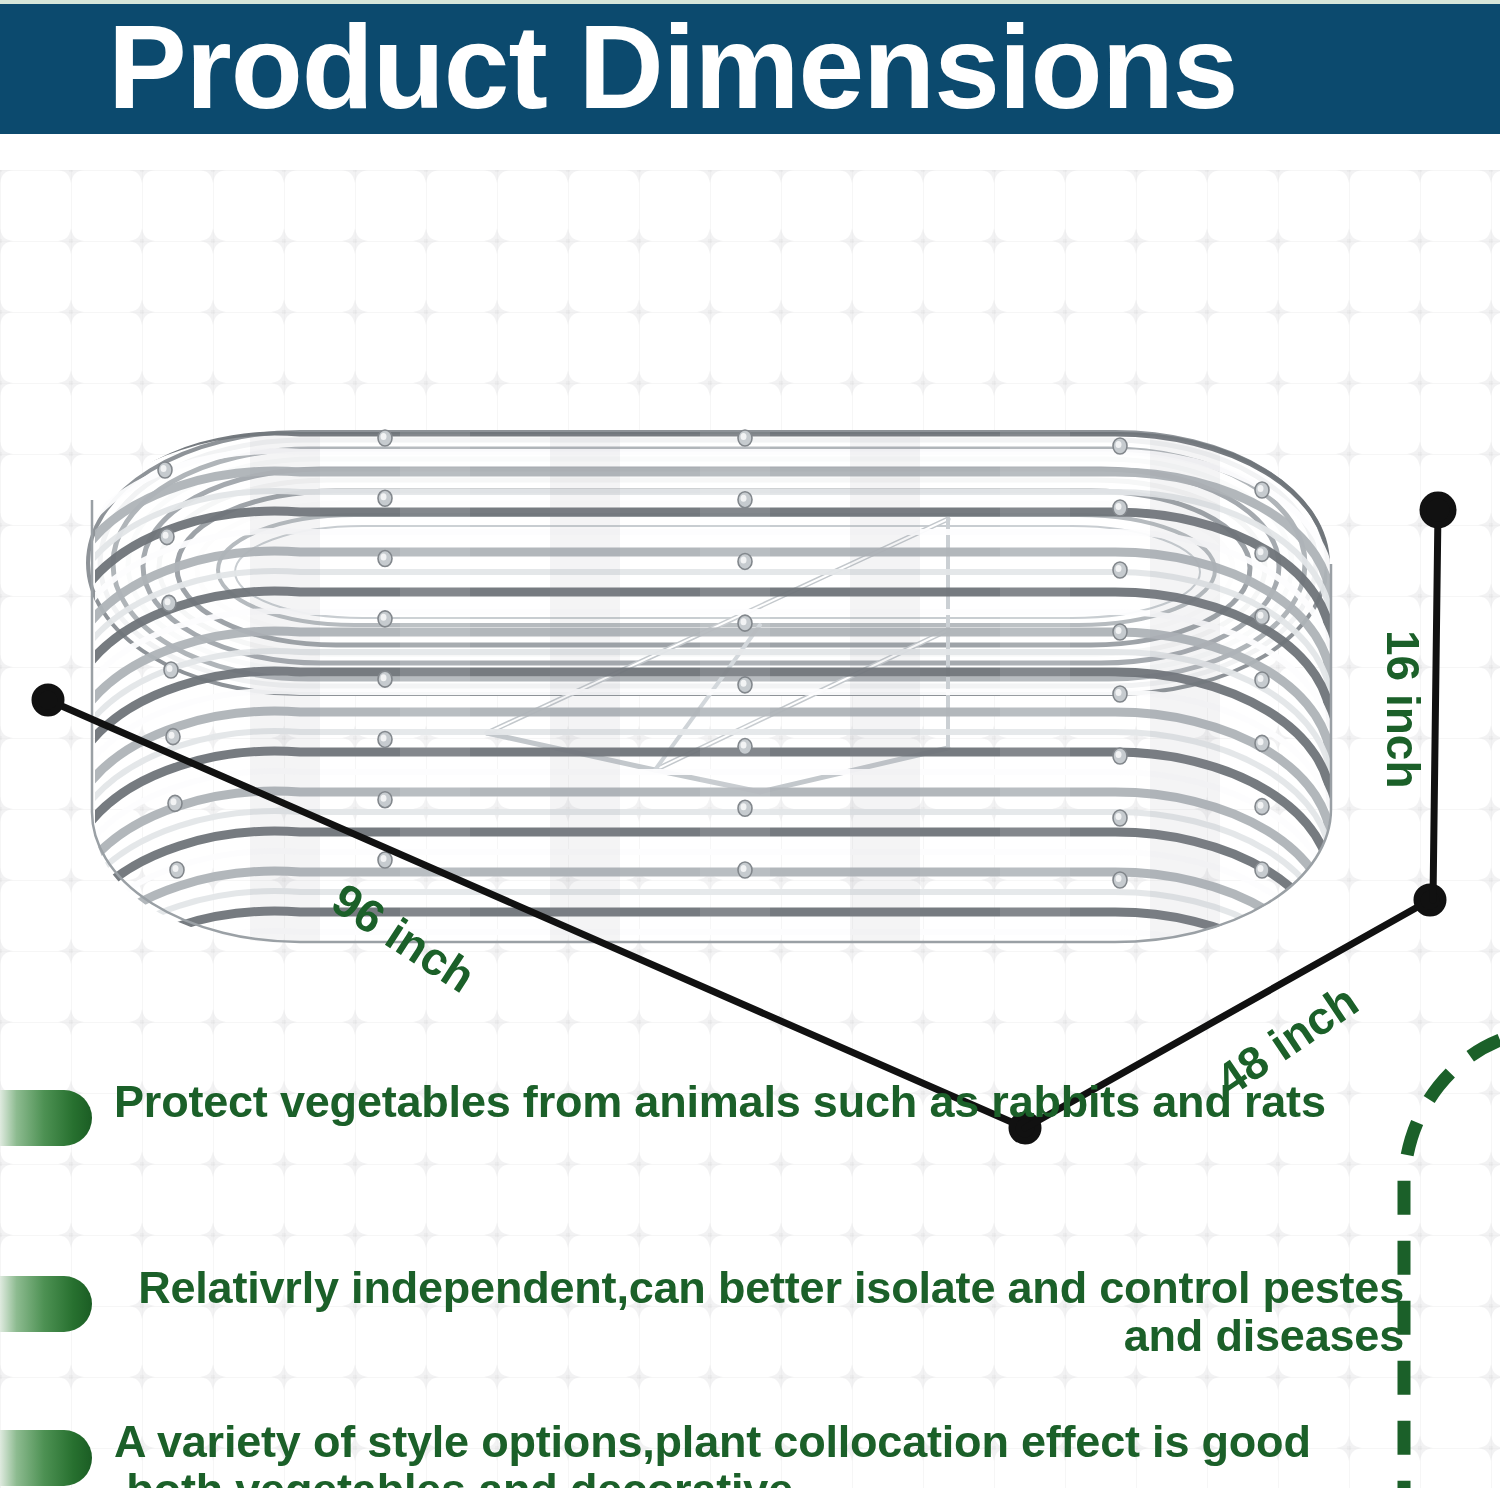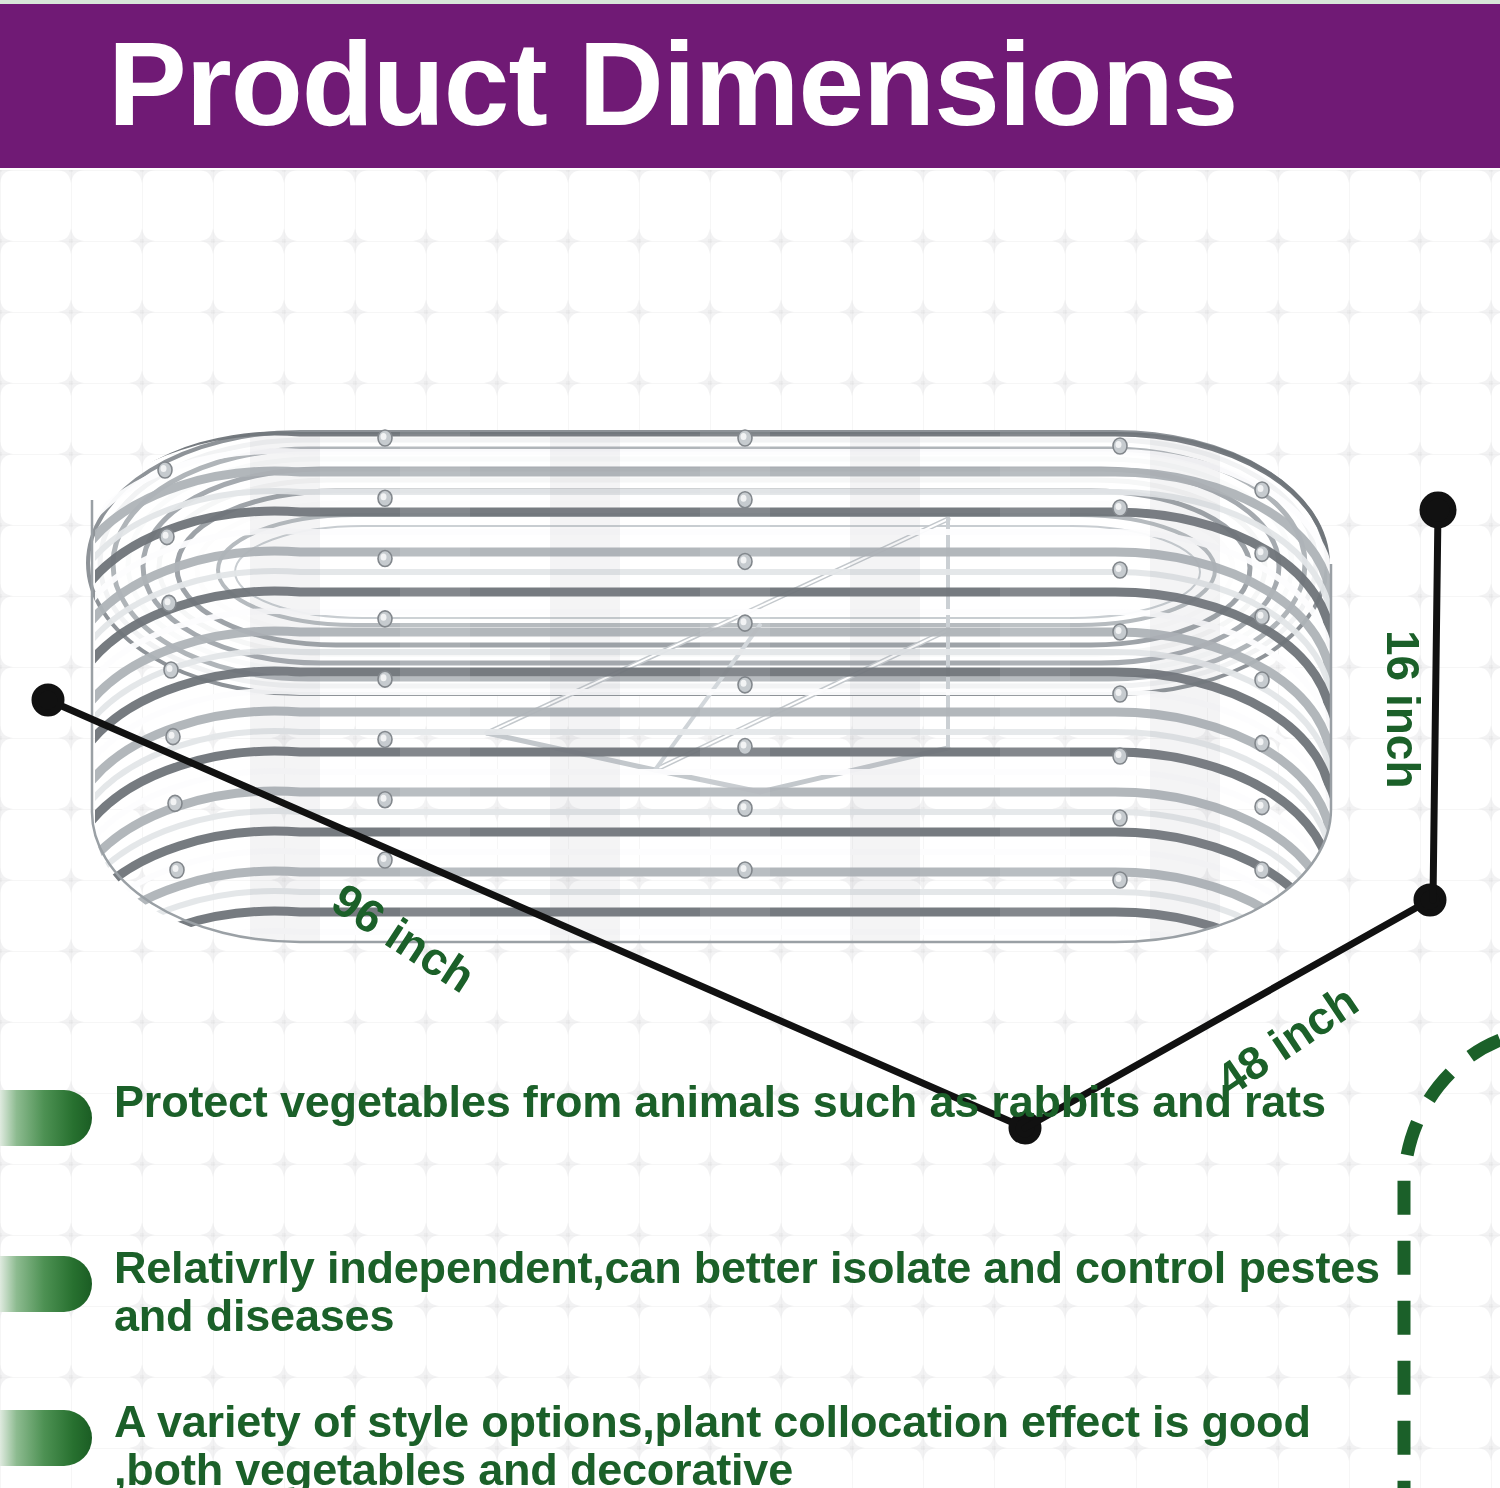--- a/index.html
+++ b/index.html
@@ -33,22 +33,22 @@
     background-size:71px 71px,71px 71px,71px 71px,71px 71px,71px 71px,71px 71px;
     pointer-events:none;
   }
   .bg-stars{
     position:absolute;left:0;top:170px;width:1500px;height:1318px;
     pointer-events:none;opacity:.55;
   }
 
   
   .header-band{
-    position:absolute;left:0;top:0;width:1500px;height:168px;
-    background:#701a75;
+    position:absolute;left:0;top:0;width:1500px;height:134px;
+    background:#0c4a6e;
     border-top:4px solid #d7e6d9;
     box-sizing:border-box;
     overflow:hidden;
   }
   .header-title{
     position:absolute;
     left:108px;top:50%;
     transform:translateY(-52%);
     color:#ffffff;
     font-family:"Liberation Sans", sans-serif;
@@ -86,21 +86,21 @@
   .features{
     position:absolute;left:0;top:1062px;width:1500px;
   }
   .feature-row{
     position:relative;
     display:flex;
     align-items:flex-start;
     min-height:118px;
   }
   .feature-row.r1{margin-top:16px;}
-  .feature-row.r2{margin-top:48px;}
+  .feature-row.r2{margin-top:68px;text-align:right;}
   .feature-row.r3{margin-top:36px;}
 
   .bullet-pill{
     flex:0 0 auto;
     width:92px;height:56px;
     margin-top:12px;
     border-radius:0 34px 34px 0;
     background:linear-gradient(90deg,#dfeadf 0%,#8dbb90 18%,#4d9153 48%,#27702f 80%,#1b5d24 100%);
   }
   .feature-text{

